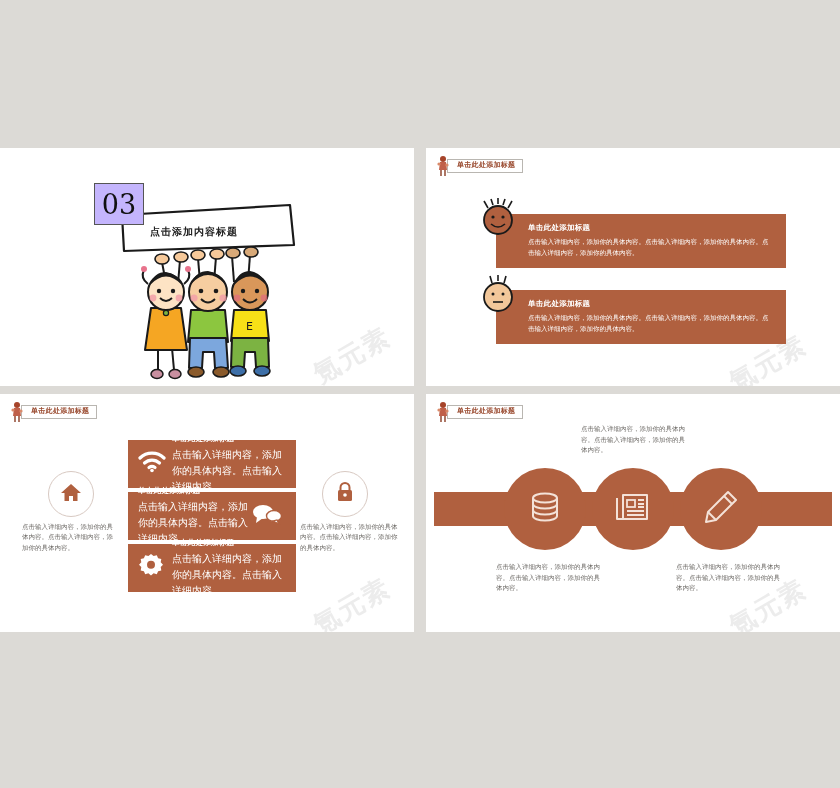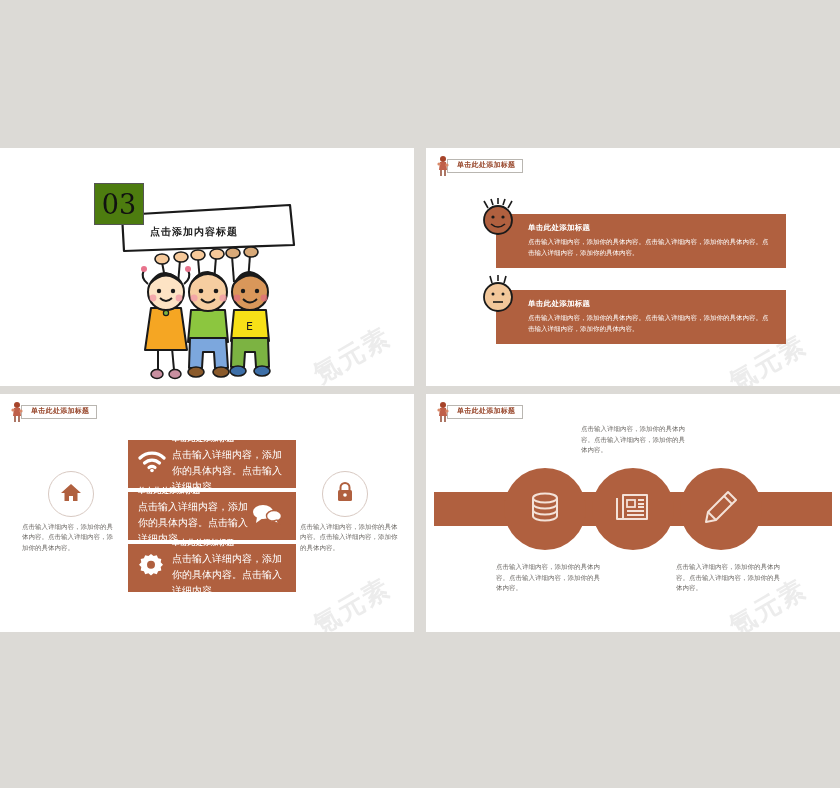--- a/index.html
+++ b/index.html
@@ -52,21 +52,21 @@
 
   
   .donuts{display:flex;justify-content:space-around;padding:0 10px;}
   .dcol{width:92px;text-align:center;}
   .ring{width:60px;height:60px;margin:0 auto;position:relative;}
   .ring svg{display:block;}
   .s2 .txt{position:absolute;font-size:6.5px;color:#6d6a66;line-height:1.6;}
 
   
   .numbox{
-    position:absolute;border:1.4px solid #555;background:#4d7c0f;
+    position:absolute;border:1.4px solid #555;background:#c4b5fd;
     width:48px;height:40px;z-index:5;
     display:flex;align-items:center;justify-content:center;
     font-family:"DejaVu Serif","Liberation Serif",serif;
     font-size:27px;color:#111;
   }
   .banner{position:absolute;}
   .bannertxt{
     position:absolute;z-index:4;
     font-size:10px;color:#222;font-weight:bold;letter-spacing:1px;
     font-family:"DejaVu Sans","Liberation Sans",sans-serif;

